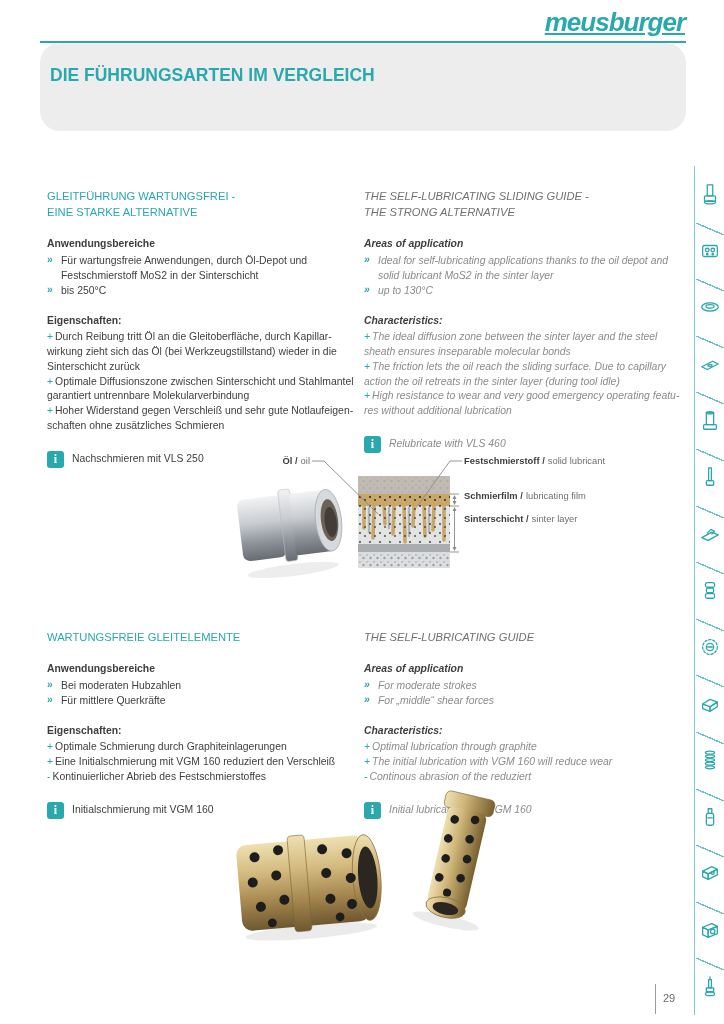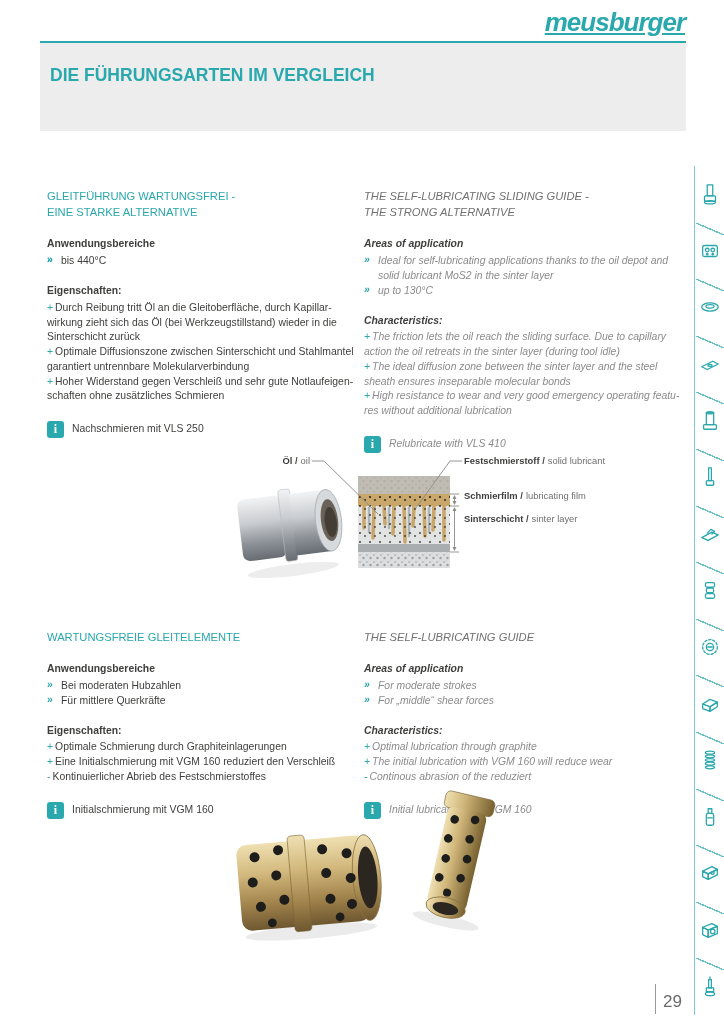--- a/index.html
+++ b/index.html
@@ -2,21 +2,21 @@
 <html><head>
 <meta charset="utf-8">
 <style>
   html,body{margin:0;padding:0;}
   body{width:724px;height:1024px;background:#fff;font-family:"Liberation Sans",sans-serif;color:#3e3e3d;position:relative;overflow:hidden;}
   .page{position:absolute;inset:0;}
 
   
   .logo{position:absolute;top:7px;right:39px;font-size:26px;font-weight:800;font-style:italic;color:#29a8ad;letter-spacing:-1px;text-decoration:underline;}
   .rule{position:absolute;left:40px;top:41px;width:646px;height:2px;background:#29a8ad;}
-  .header-box{position:absolute;left:40px;top:43px;width:646px;height:88px;background:#ededed;}
+  .header-box{position:absolute;left:40px;top:43px;width:646px;height:88px;background:#ededed;border-radius:20px;}
   .header-box .t1{margin:22px 0 0 10px;font-size:17.5px;font-weight:bold;color:#29a8ad;}
   .header-box .t2{margin:7px 0 0 10px;font-size:17.5px;color:#6f6f6e;}
 
   
   .col{position:absolute;width:314px;font-size:10.4px;line-height:1.42;}
   .col-de{left:47px;}
   .col-en{left:364px;width:320px;font-style:italic;color:#8b8b8d;}
   #s1-de,#s1-en{top:188px;}
   #s2-de,#s2-en{top:629px;}
   .sec-head{font-size:11.2px;font-weight:normal;color:#29a8ad;line-height:1.45;margin:0 0 17px 0;}
@@ -39,67 +39,67 @@
 
   
   .sidebar{position:absolute;left:694px;top:166px;width:30px;height:849px;border-left:1px solid #7fcbce;display:flex;flex-direction:column;}
   .cell{flex:1;position:relative;display:flex;align-items:center;justify-content:center;}
   .cell + .cell::before{content:"";position:absolute;top:0;left:1px;right:1px;height:12px;
     background:linear-gradient(to top right,transparent 47%,#6cc3c7 47%,#6cc3c7 53%,transparent 53%);}
   .cell svg{stroke:#2aa7ac;fill:none;stroke-width:1.4;stroke-linejoin:round;stroke-linecap:round;}
 
   
   .pageno-line{position:absolute;left:655px;top:984px;width:1px;height:30px;background:#9a9a9a;}
-  .pageno{position:absolute;left:663px;top:992px;font-size:17px;color:#6a6a6a;}
+  .pageno{position:absolute;left:663px;top:992px;font-size:11px;color:#6a6a6a;}
 </style>
 </head>
 <body>
 
 <div class="page">
 
   <div class="logo">meusburger</div>
   <div class="rule"></div>
 
   <div class="header-box">
     <div class="t1">DIE FÜHRUNGSARTEN IM VERGLEICH</div>
   </div>
 
   <div class="col col-de" id="s1-de">
     <div class="sec-head">
       <span>GLEITFÜHRUNG WARTUNGSFREI -</span><br><span>EINE STARKE ALTERNATIVE</span>
     </div>
     <div class="sub-title">Anwendungsbereiche</div>
-    <div class="b-item"><span class="chv">»</span></div>
-    <div class="b-item"><span class="chv">»</span><span>bis 440°C</span></div>
+    <div class="b-item"><span class="chv">»</span><span>Für wartungsfreie Anwendungen, durch Öl-Depot und Festschmierstoff MoS2 in der Sinterschicht</span></div>
+    <div class="b-item"><span class="chv">»</span><span>bis 250°C</span></div>
     <div class="gap"></div>
     <div class="sub-title">Eigenschaften:</div>
     <div class="c-item"><span class="sign">+</span><span>Durch Reibung tritt Öl an die Gleitoberfläche, durch Kapillar­wirkung zieht sich das Öl (bei Werkzeugstillstand) wieder in die Sinterschicht zurück</span></div>
     <div class="c-item"><span class="sign">+</span><span>Optimale Diffusionszone zwischen Sinterschicht und Stahlmantel garantiert untrennbare Molekularverbindung</span></div>
     <div class="c-item"><span class="sign">+</span><span>Hoher Widerstand gegen Verschleiß und sehr gute Notlaufeigen­schaften ohne zusätzliches Schmieren</span></div>
     <div class="info">
       <span class="info-icon">i</span>
       <span class="info-text">Nachschmieren mit VLS 250</span>
     </div>
   </div>
 
   <div class="col col-en" id="s1-en">
     <div class="sec-head">
       <span>THE SELF-LUBRICATING SLIDING GUIDE -</span><br><span>THE STRONG ALTERNATIVE</span>
     </div>
     <div class="sub-title">Areas of application</div>
     <div class="b-item"><span class="chv">»</span><span>Ideal for self-lubricating applications thanks to the oil depot and solid lubricant MoS2 in the sinter layer</span></div>
     <div class="b-item"><span class="chv">»</span><span>up to 130°C</span></div>
     <div class="gap"></div>
     <div class="sub-title">Characteristics:</div>
+    <div class="c-item"><span class="sign">+</span><span>The ideal diffusion zone between the sinter layer and the steel sheath ensures inseparable molecular bonds</span></div>
     <div class="c-item"><span class="sign">+</span><span>The friction lets the oil reach the sliding surface. Due to capillary action the oil retreats in the sinter layer (during tool idle)</span></div>
-    <div class="c-item"><span class="sign">+</span><span>The ideal diffusion zone between the sinter layer and the steel sheath ensures inseparable molecular bonds</span></div>
     <div class="c-item"><span class="sign">+</span><span>High resistance to wear and very good emergency operating featu­res without additional lubrication</span></div>
     <div class="info">
       <span class="info-icon">i</span>
-      <span class="info-text">Relubricate with VLS 410</span>
+      <span class="info-text">Relubricate with VLS 460</span>
     </div>
   </div>
 
   <svg class="diagram-svg" width="460" height="145" viewBox="0 0 460 145">
     <defs>
       <linearGradient id="steel" x1="0" y1="0" x2="0" y2="1">
         <stop offset="0" stop-color="#f2f3f4"></stop>
           <stop offset="0.4" stop-color="#c9ccd0"></stop>
         <stop offset="0.72" stop-color="#8e9399"></stop>
           <stop offset="1" stop-color="#676c72"></stop>

